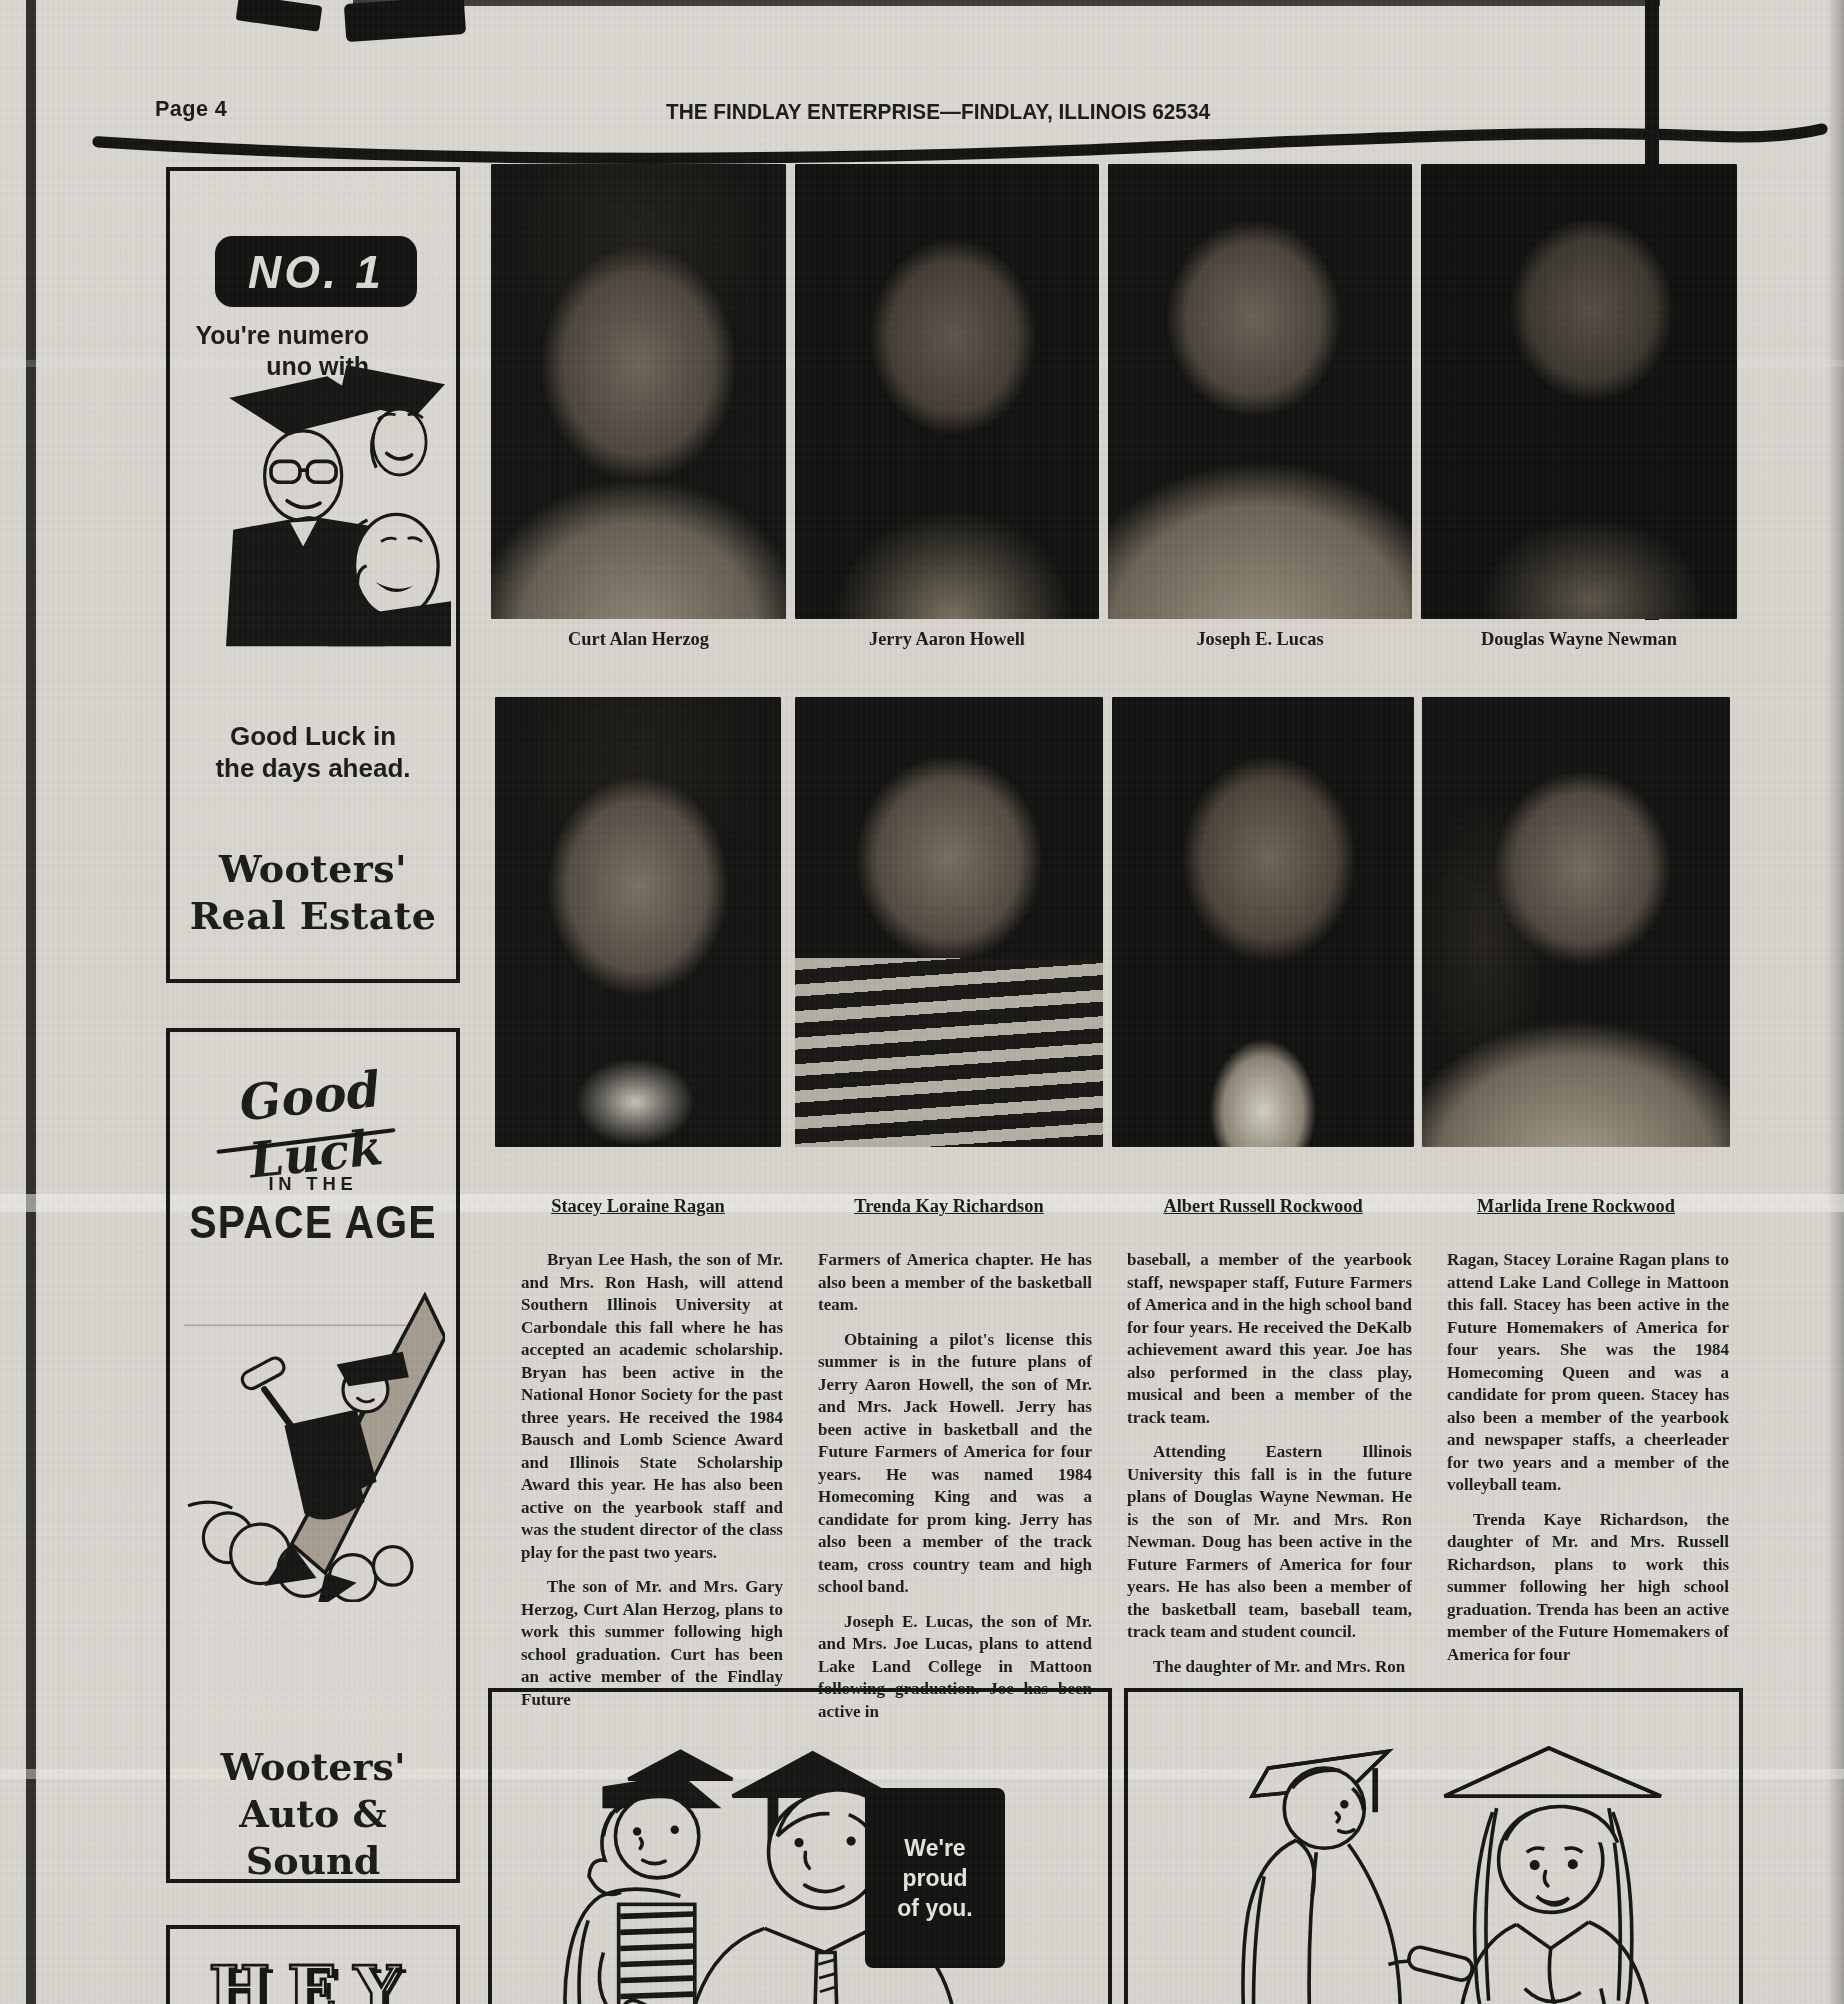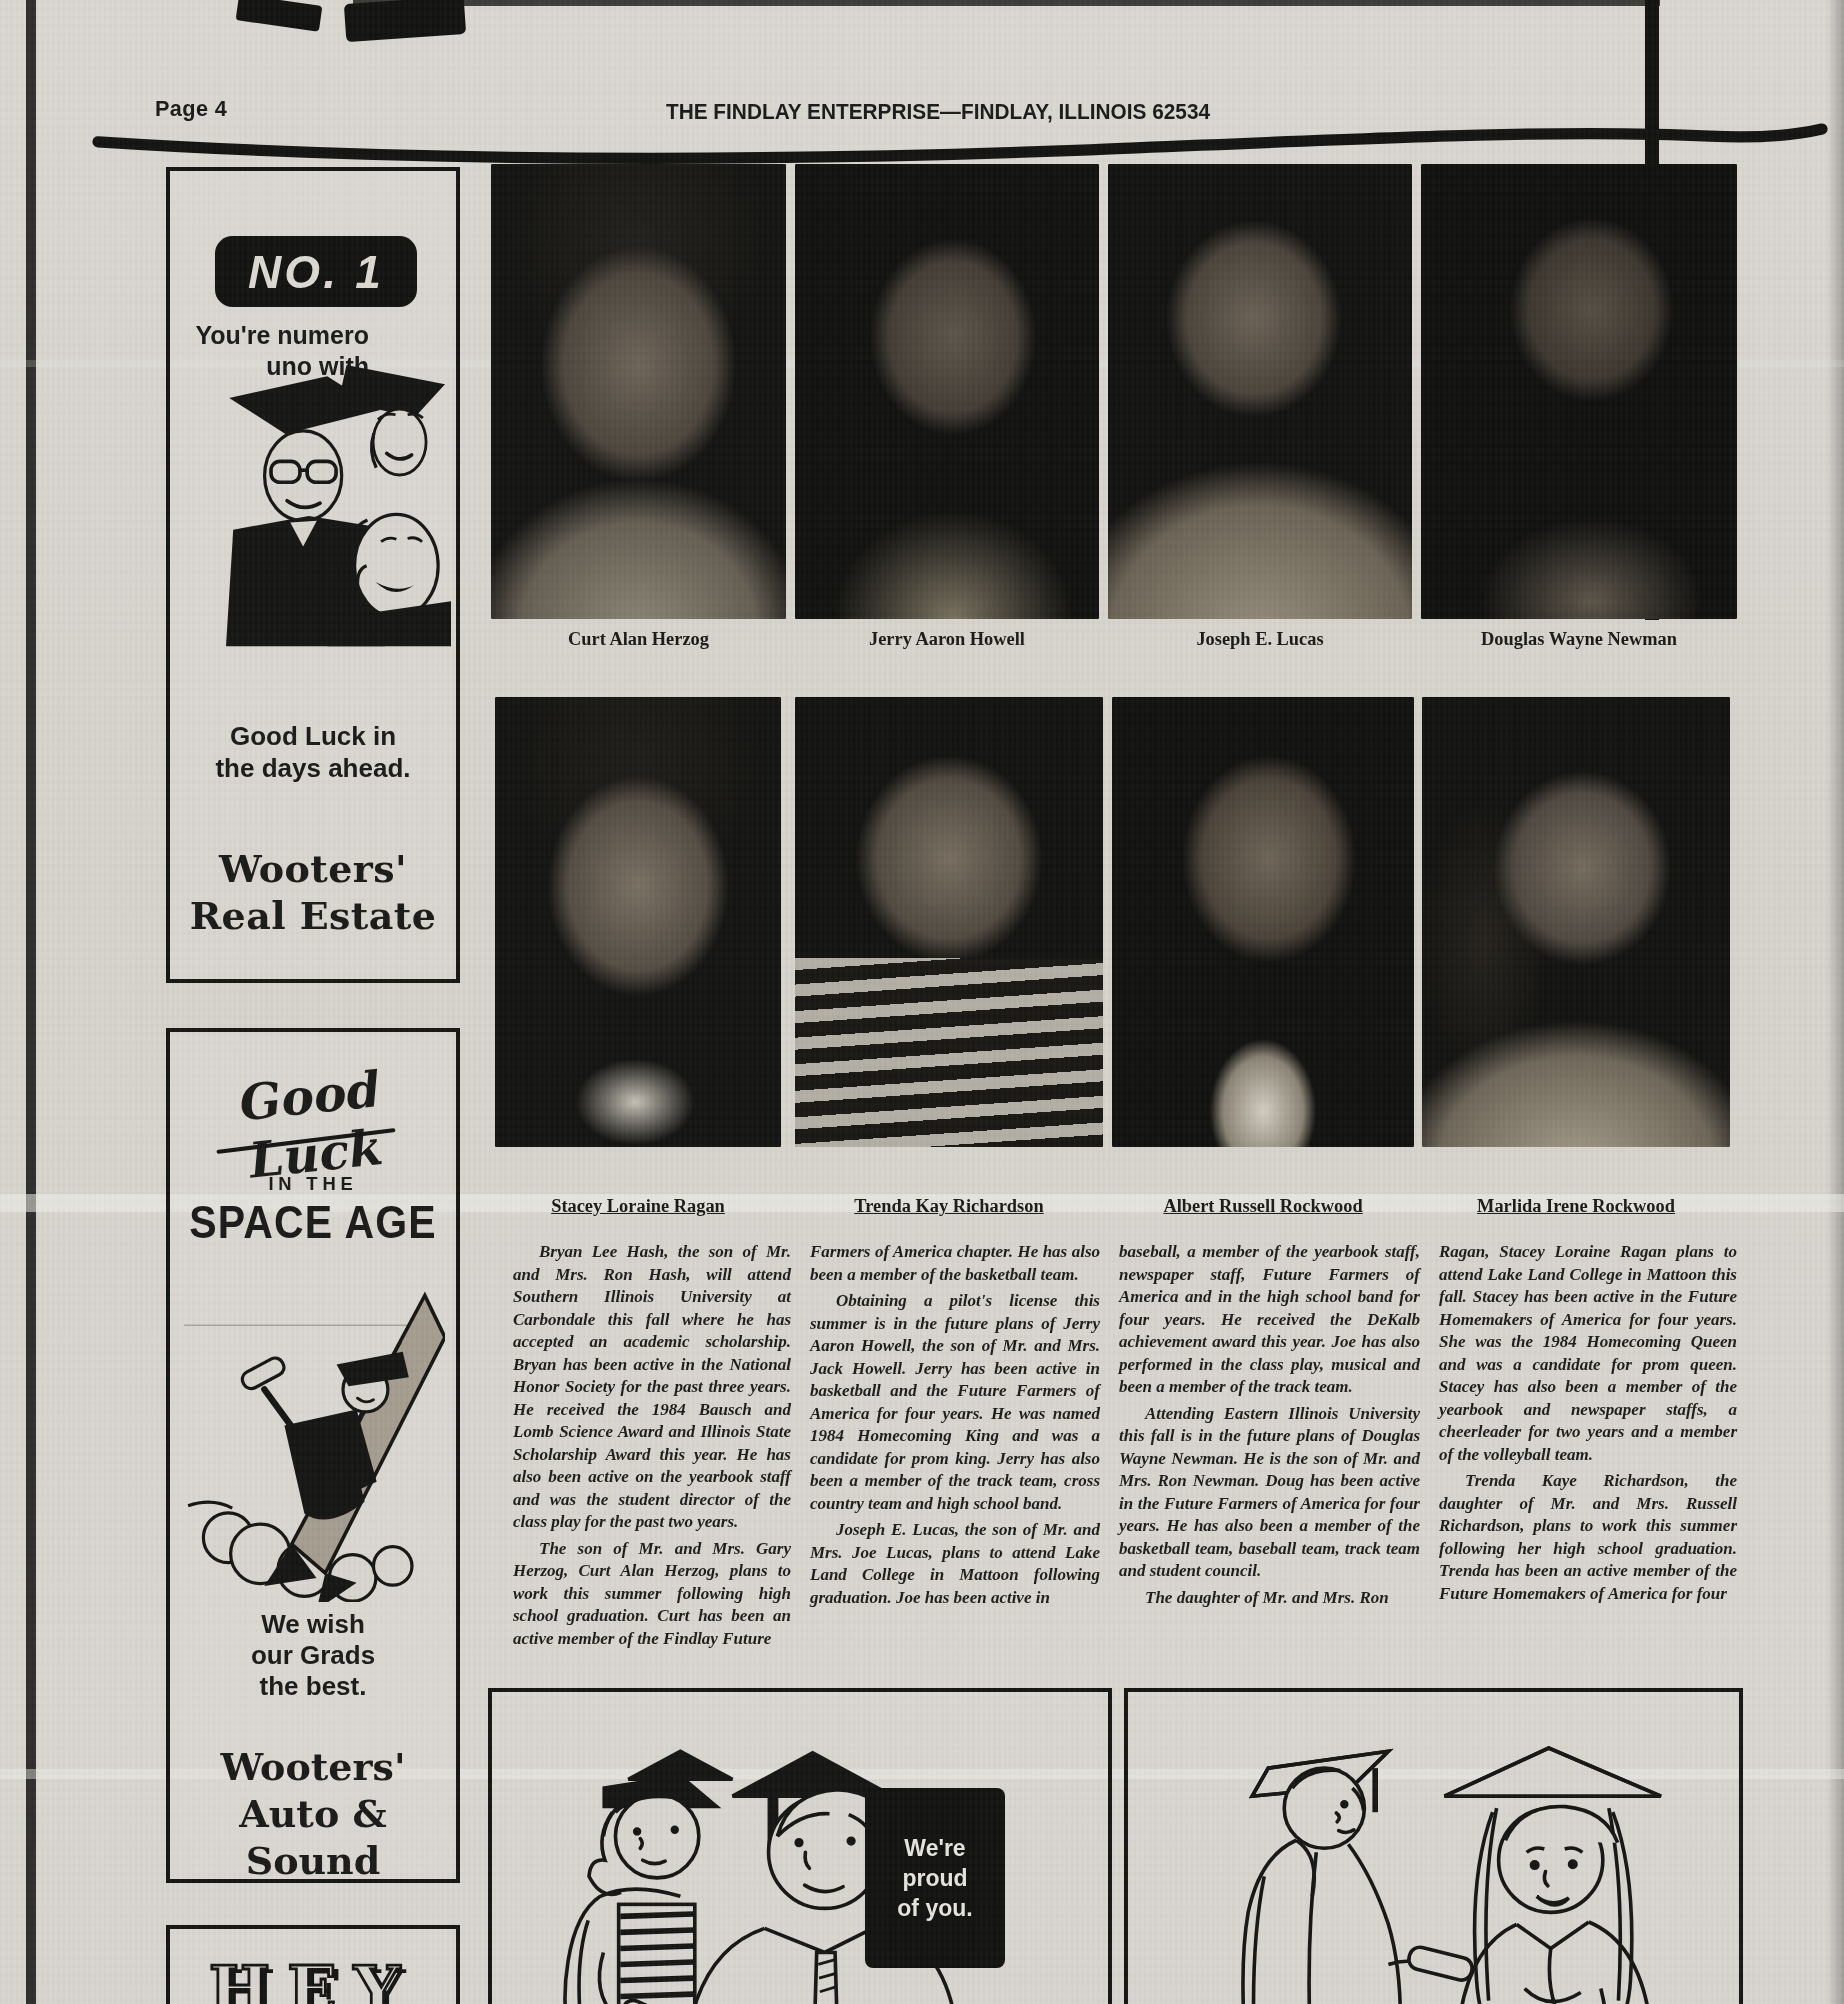--- a/index.html
+++ b/index.html
@@ -87,21 +87,21 @@
                  radial-gradient(74% 40% at 50% 104%,#a39a89 0%,#6e6759 60%,rgba(0,0,0,0) 80%),
                  radial-gradient(30% 44% at 20% 54%,#26231e 0%,rgba(0,0,0,0) 70%),#131311;}
   .caption{font:700 18.4px "Liberation Serif",serif;text-align:center;letter-spacing:0;}
   .cap-r1{top:629px;}  .cap-r2{top:1196px;text-decoration:underline;}
   .capw1{left:491px;width:295px;} .capw2{left:795px;width:304px;}
   .capw3{left:1108px;width:304px;} .capw4{left:1421px;width:316px;}
   .capw5{left:495px;width:286px;} .capw6{left:795px;width:308px;}
   .capw7{left:1112px;width:302px;} .capw8{left:1422px;width:308px;}
   
   .artcol{top:1237px;font:700 17px/22.5px "Liberation Serif",serif;text-align:justify;color:#1d1d1b;}
-  .artcol p{margin:4px;font-style:italic;}
+  .artcol p{margin:12px;}
   .artcol p.indent{text-indent:26px;}
   .col1{left:509px;width:286px;}
   .col2{left:806px;width:298px;}
   .col3{left:1115px;width:309px;}
   .col4{left:1435px;width:306px;}
   
   .buds-art{left:16px;top:36px;width:465px;height:501px;}
   .buds-sign{left:373px;top:96px;width:140px;height:180px;background:#131311;color:#e6e4de;border-radius:8px;
              display:flex;align-items:center;justify-content:center;text-align:center;
              font:700 23px/30px "Liberation Sans",sans-serif;}
@@ -191,23 +191,20 @@
 
       <path d="M250,420 L430,380 L480,560 L300,640 Z" fill="#161614"></path>
       <path d="M300,640 q60,40 150,-30 l-20,-80 z" fill="#161614"></path>
       <circle cx="452" cy="330" r="56" fill="#d8d5cf" stroke="#161614" stroke-width="8"></circle>
       <polygon points="380,268 545,236 560,300 410,322" fill="#161614"></polygon>
       <path d="M432,352 q20,16 40,4" fill="none" stroke="#161614" stroke-width="7" stroke-linecap="round"></path>
 
       <path d="M266,420 L200,330" stroke="#161614" stroke-width="16" stroke-linecap="round"></path>
       <rect x="142" y="268" width="110" height="44" rx="20" transform="rotate(-28 197 290)" fill="#d8d5cf" stroke="#161614" stroke-width="8"></rect>
     </svg>
-    <div class="abs pl ctr was-msg">We wish
-our Grads
-the best.</div>
     <div class="abs pl ctr was-name">Wooters'
 Auto &amp; Sound</div>
   </div>
 
   <div class="abs adbox ad3">
     <div class="abs lucas-head">HEY</div>
 
   </div>
 
   <div class="abs photo ph1"></div>

